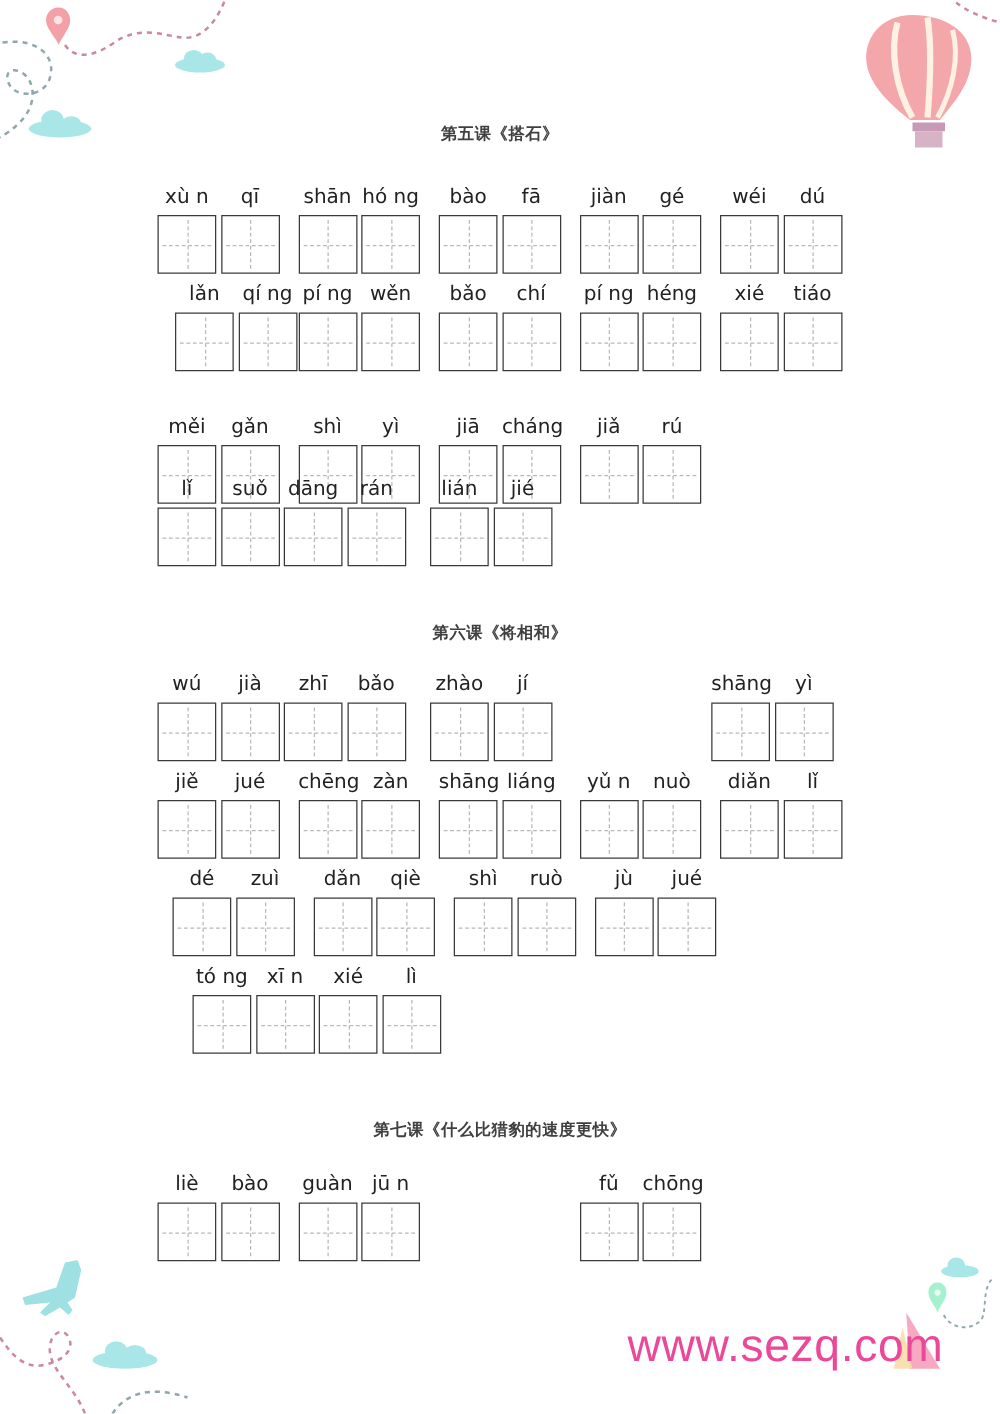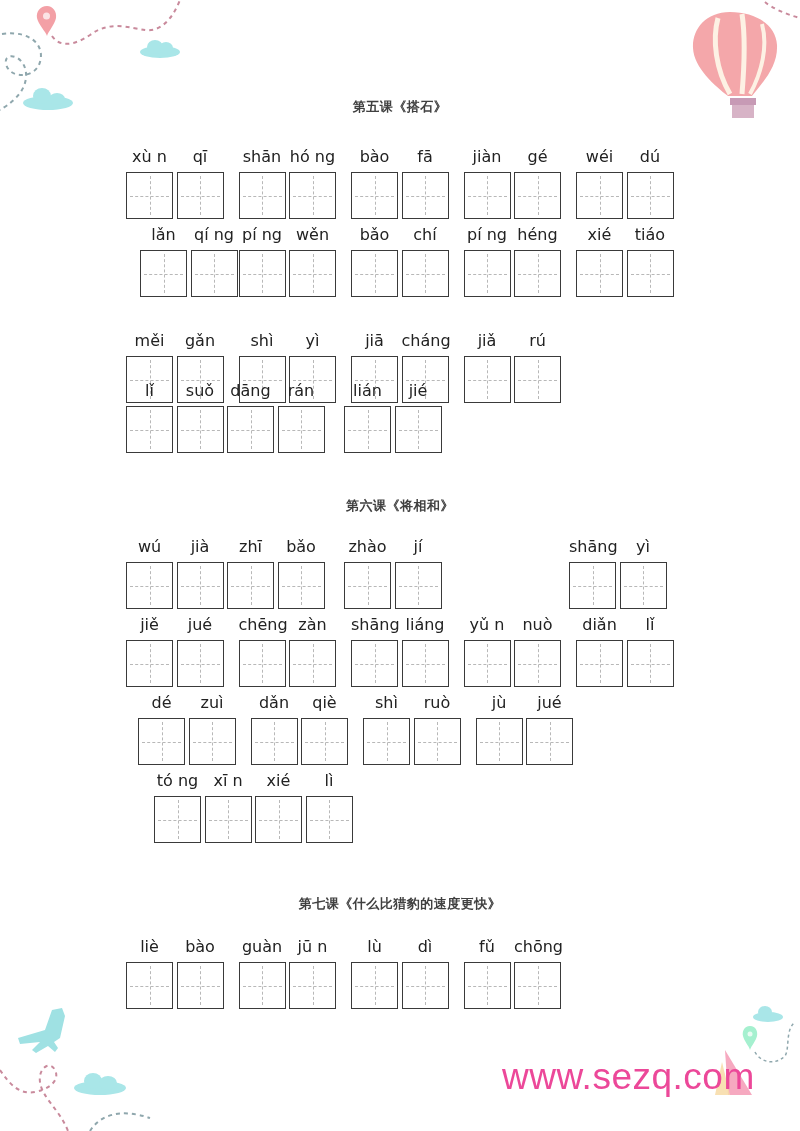--- a/index.html
+++ b/index.html
@@ -456,30 +456,20 @@
       <div class="group" style="left: 238.5px;">
         <div class="cell">
           <div class="pinyin">guàn</div>
           <div class="box"></div>
         </div>
         <div class="cell">
           <div class="pinyin">jū n</div>
           <div class="box"></div>
         </div>
       </div>
-      <div class="group" style="left: 351px;">
-        <div class="cell">
-          <div class="pinyin">lù</div>
-          <div class="box"></div>
-        </div>
-        <div class="cell">
-          <div class="pinyin">dì</div>
-          <div class="box"></div>
-        </div>
-      </div>
       <div class="group" style="left: 463.5px;">
         <div class="cell">
           <div class="pinyin">fǔ</div>
           <div class="box"></div>
         </div>
         <div class="cell">
           <div class="pinyin">chōng</div>
           <div class="box"></div>
         </div>
       </div>

